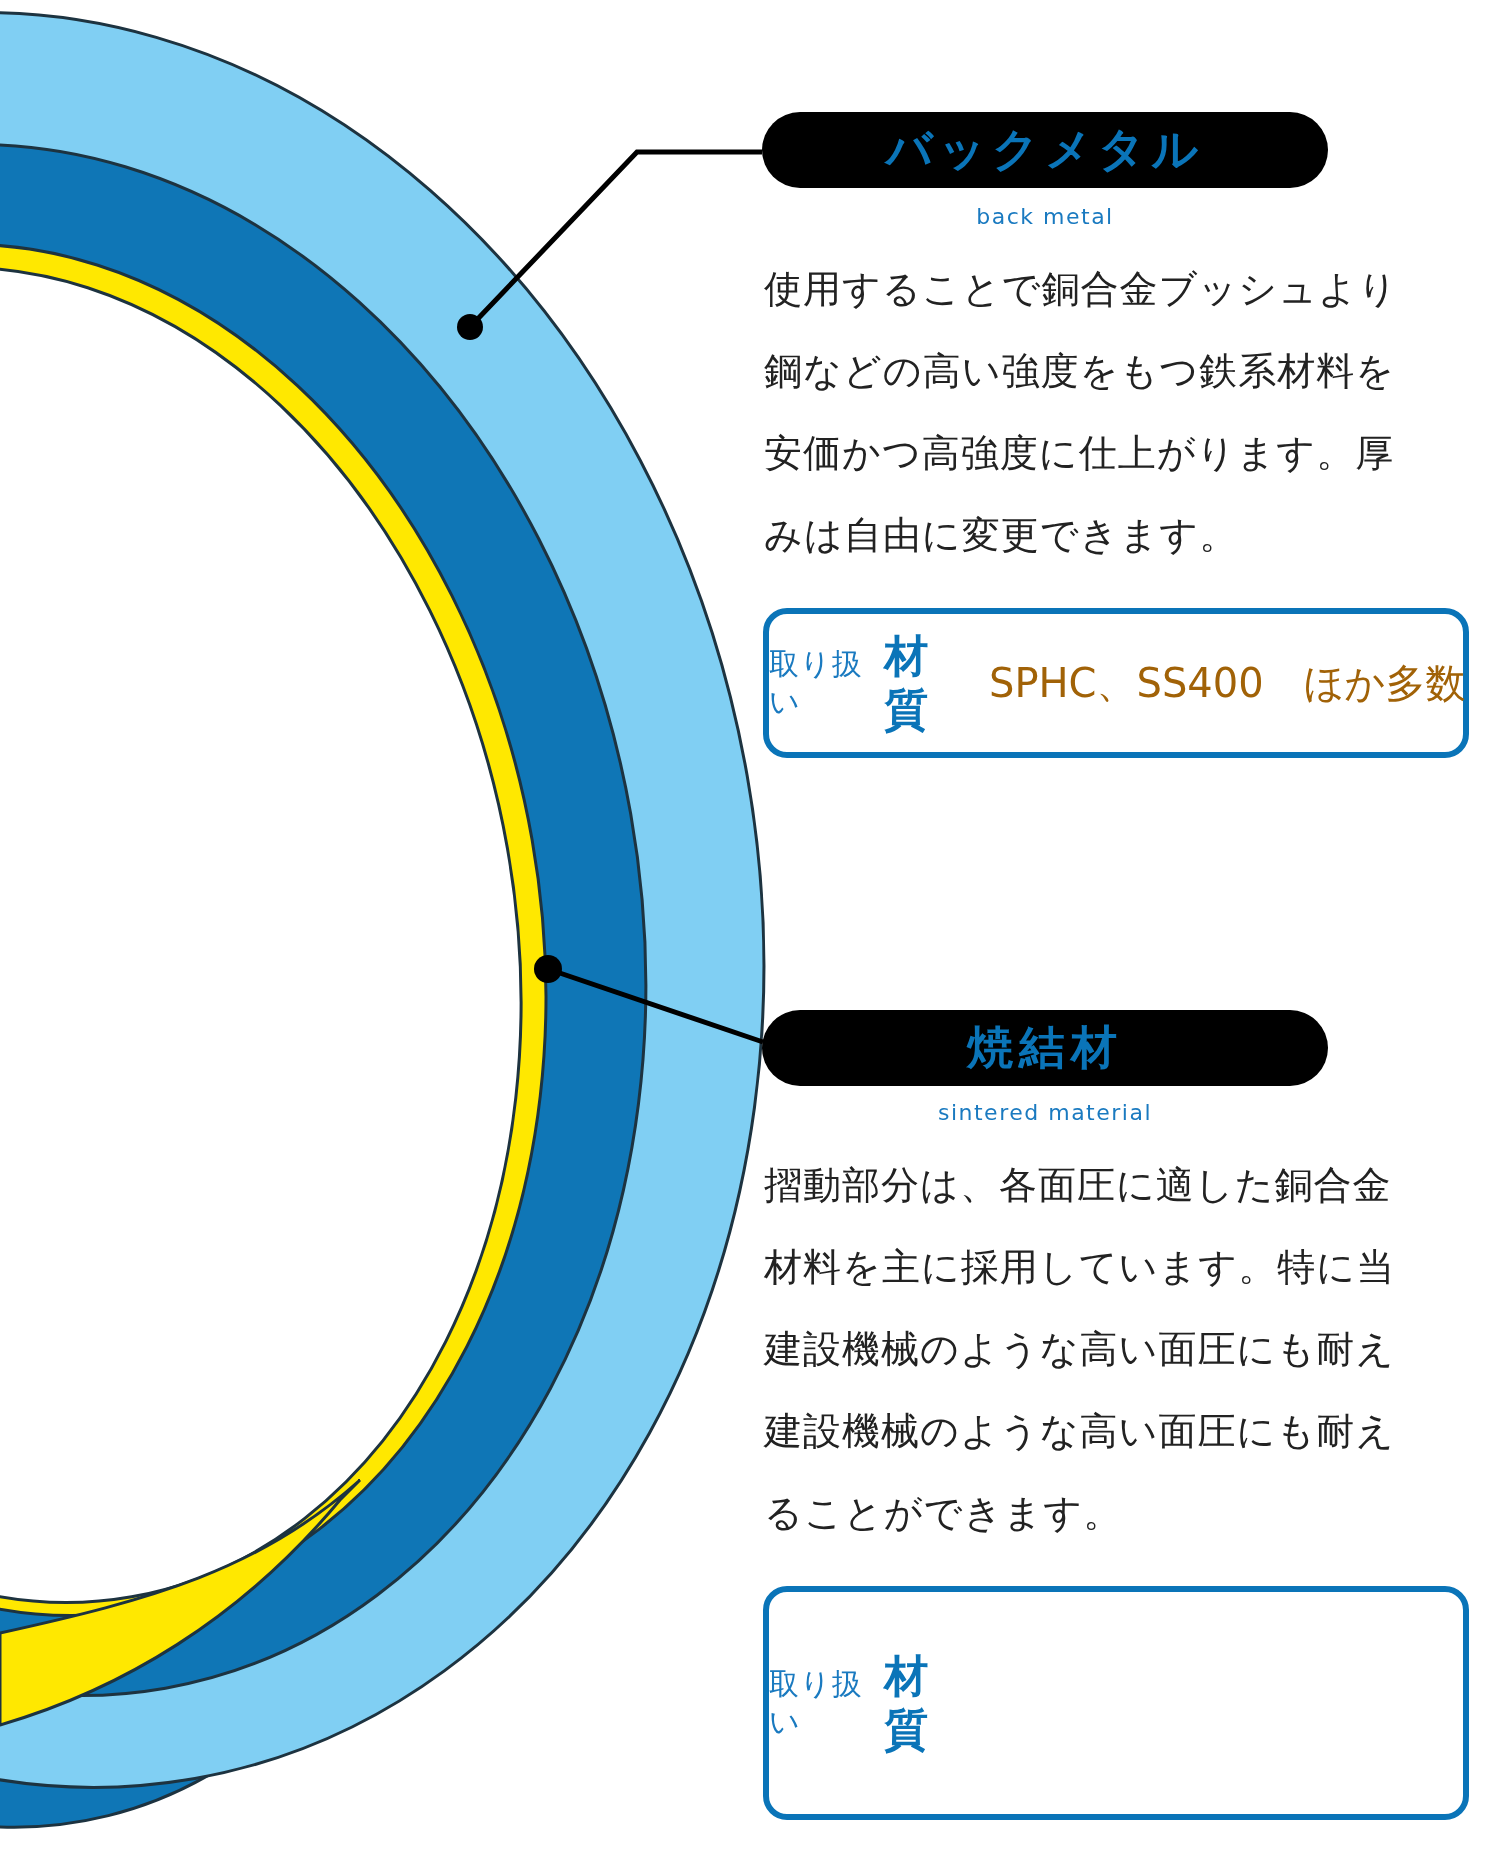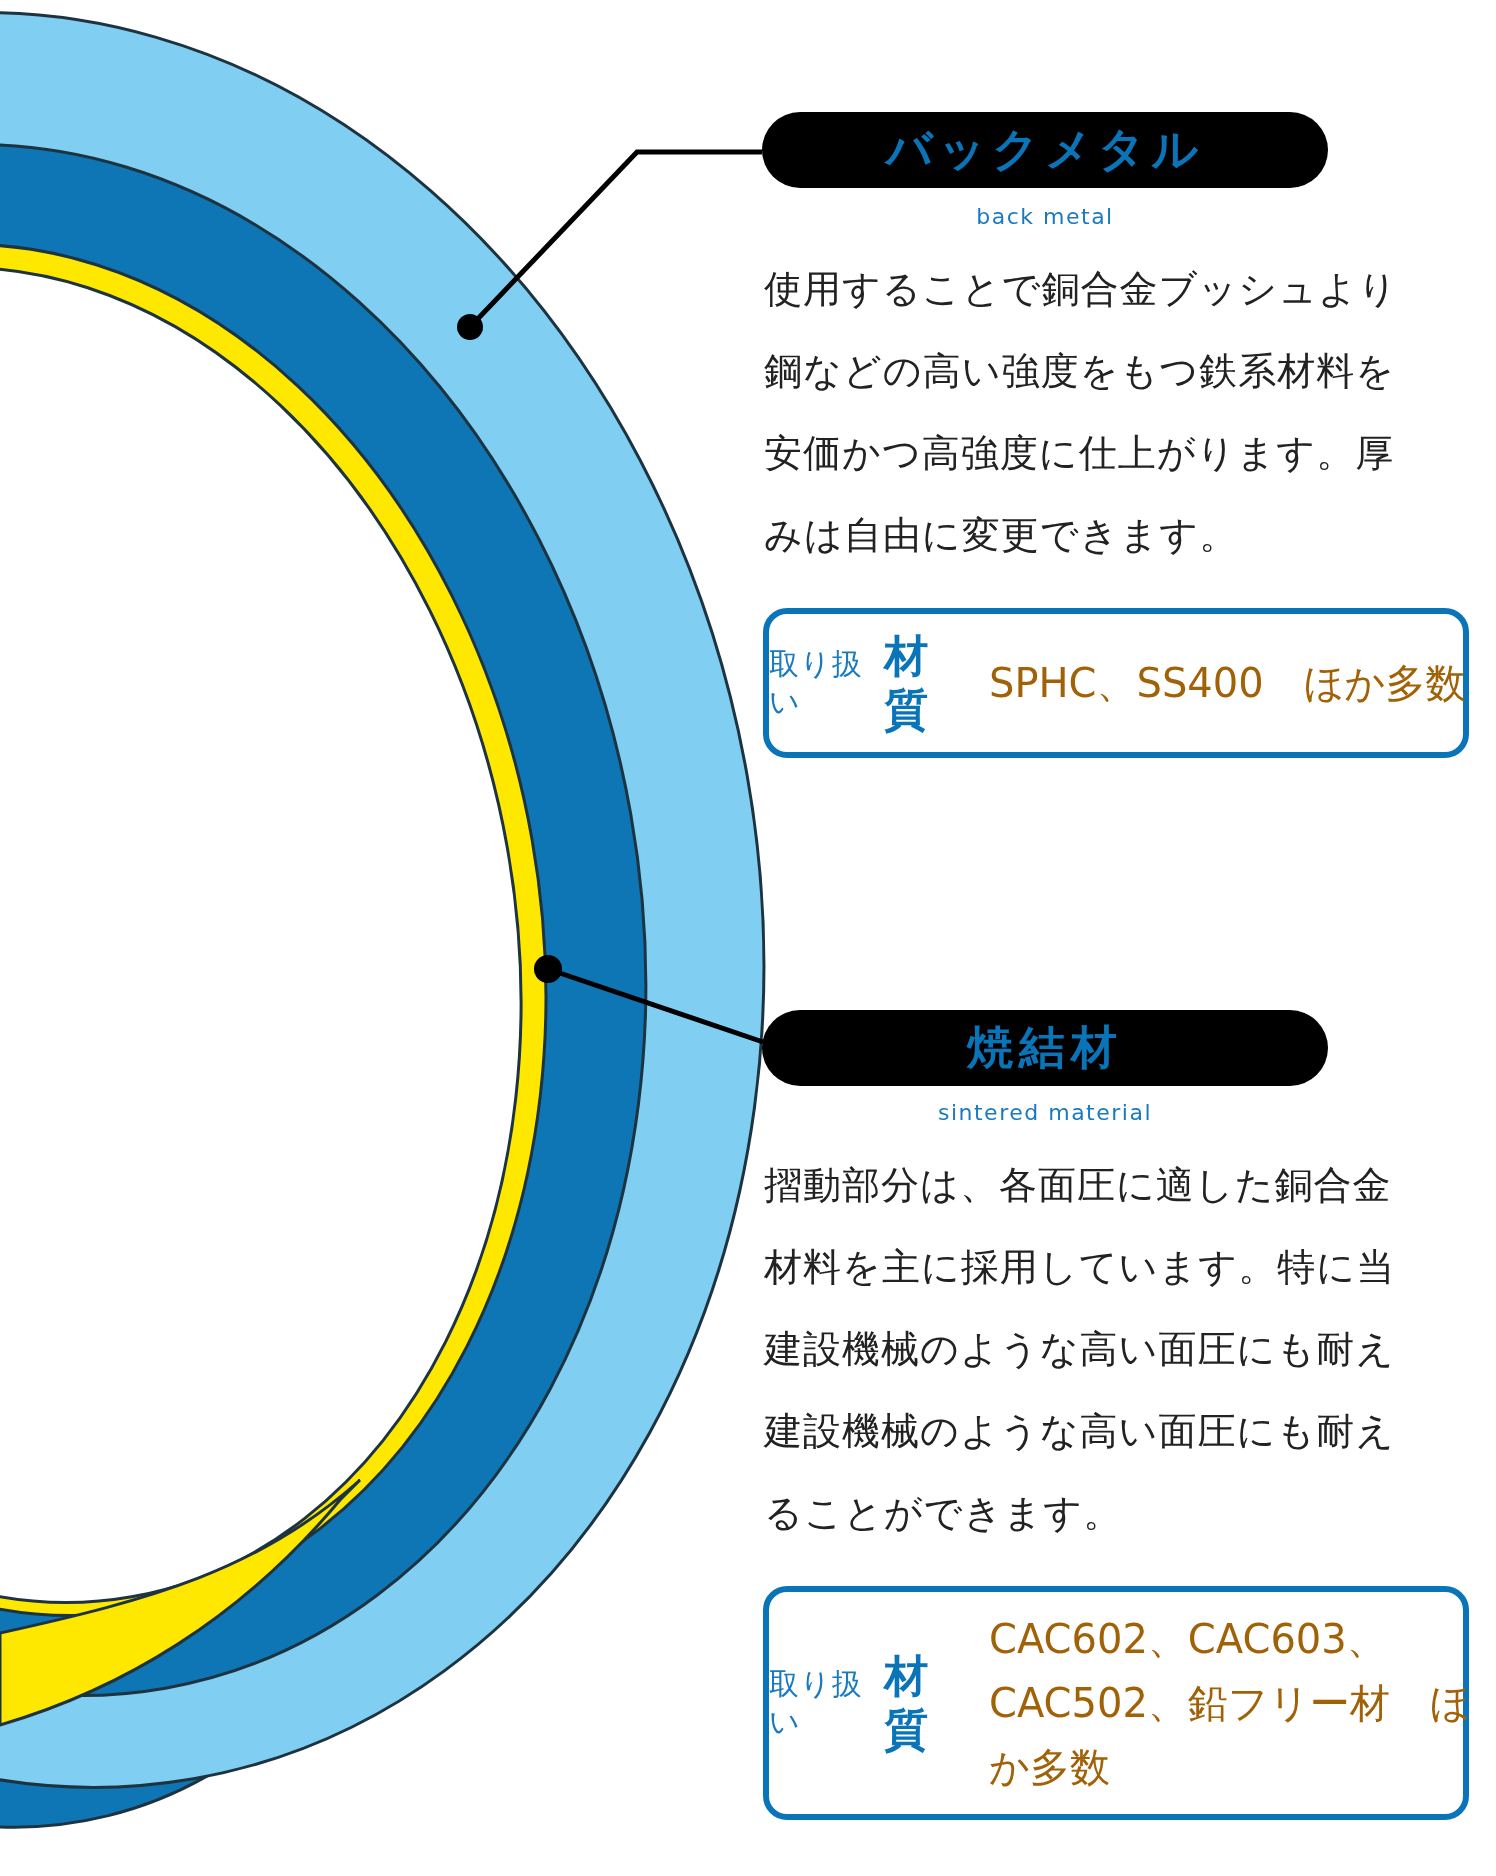--- a/index.html
+++ b/index.html
@@ -81,18 +81,13 @@
   <span class="desc-line">材料を主に採用しています。特に当</span>
   <span class="desc-line">建設機械のような高い面圧にも耐え</span>
   <span class="desc-line">建設機械のような高い面圧にも耐え</span>
   <span class="desc-line">ることができます。</span>
 </div>
 <div class="box" style="top:1586px; height:222px;">
   <div class="box-label">
     <span class="box-label-top">取り扱い</span>
     <span class="box-label-main">材質</span>
   </div>
-  <div class="box-value" style="padding-left:20px;">
-    <span class="box-value-line">CAC602、CAC603、</span>
-    <span class="box-value-line">CAC502、鉛フリー材　ほ</span>
-    <span class="box-value-line">か多数</span>
-  </div>
 </div>
 
 </body></html>

